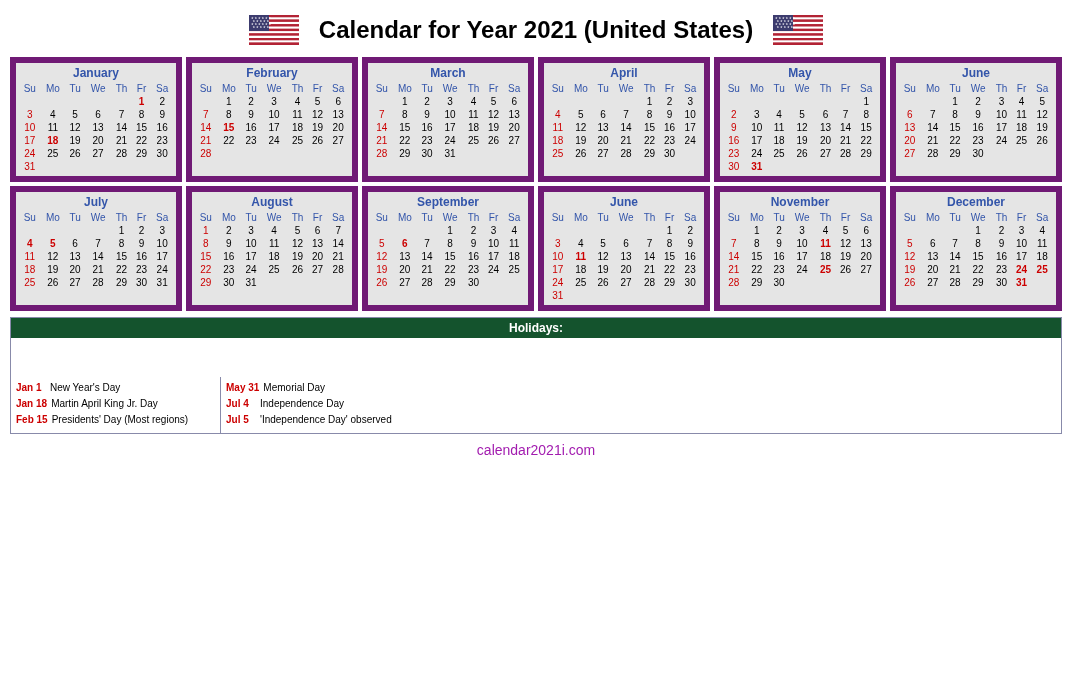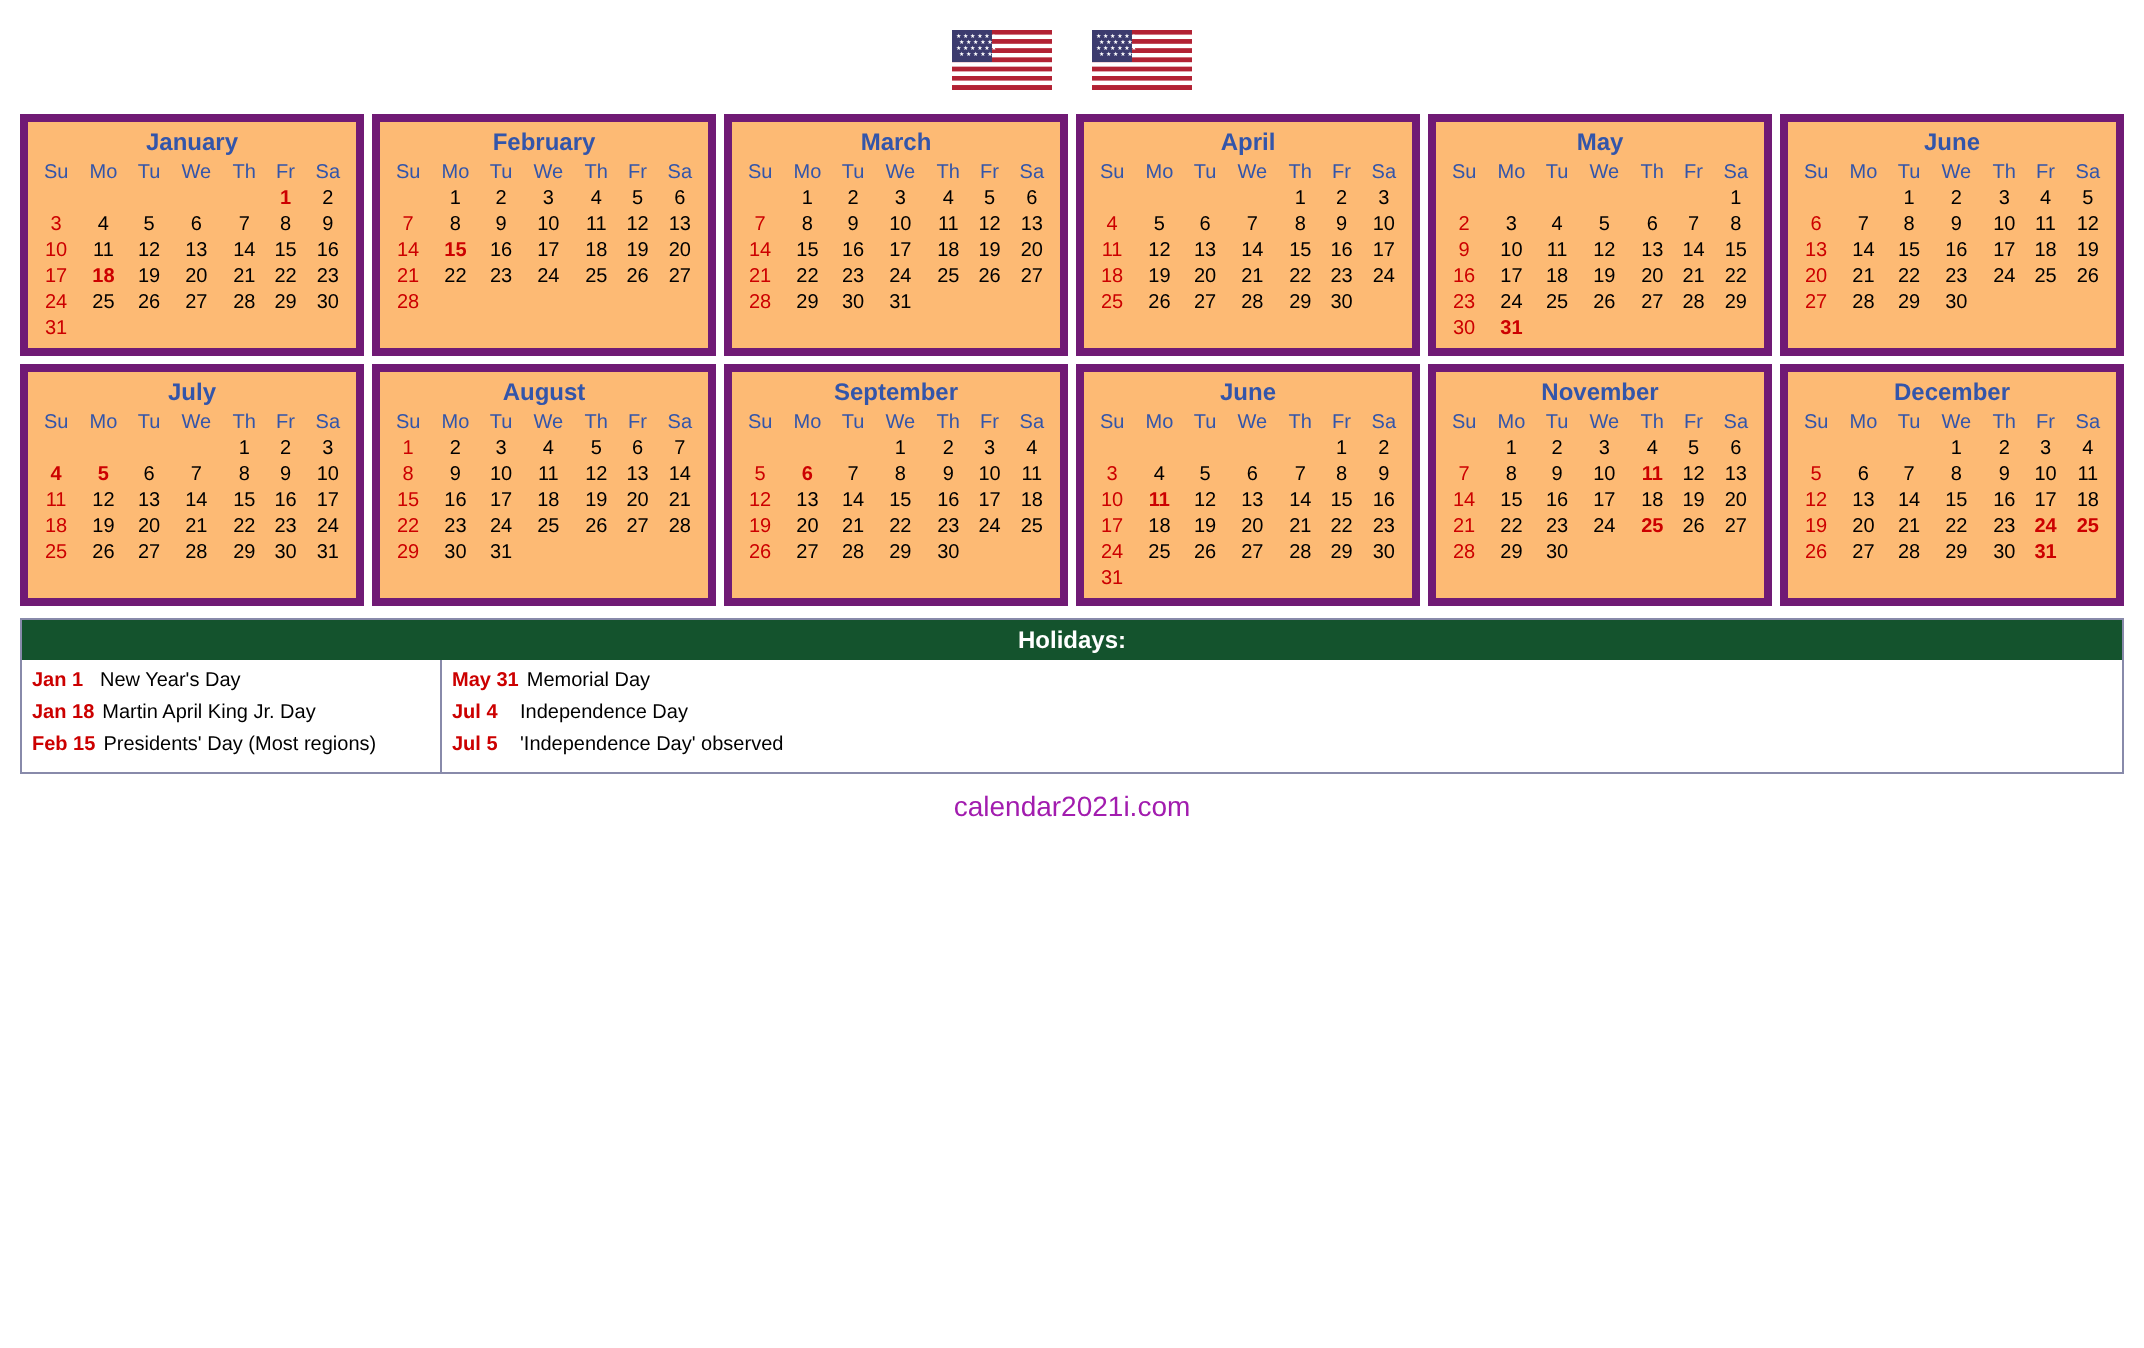--- a/index.html
+++ b/index.html
@@ -27,23 +27,23 @@
       width: 50px;
       height: 30px;
     }
     .calendar-grid {
       display: grid;
       grid-template-columns: repeat(6, 1fr);
       gap: 4px;
       margin-bottom: 6px;
     }
     .month-box {
-      border: 4px solid #701a75;
+      border: 6px solid #701a75;
       padding: 3px;
-      background: #fdba74;
+      background: #e5e5e5;
     }
     .month-title {
       text-align: center;
       color: #3355aa;
       font-size: 12px;
       font-weight: bold;
       margin-bottom: 2px;
     }
     .month-table {
       width: 100%;
@@ -77,20 +77,21 @@
     }
     .holidays-grid {
       display: grid;
       grid-template-columns: repeat(5, 1fr);
       border-top: none;
     }
     .holidays-col {
       border-right: 1px solid #888aaa;
       padding: 4px 5px;
       font-size: 10px;
+      margin-top: 39px;
     }
     .holidays-col:last-child {
       border-right: none;
     }
     .holiday-item {
       display: flex;
       gap: 4px;
       margin-bottom: 3px;
       line-height: 1.3;
     }
@@ -131,20 +132,21 @@
       <rect y="25.3" width="50" height="2.3" fill="white"></rect>
       <rect y="27.6" width="50" height="2.4" fill="#B22234"></rect>
       <rect width="20" height="16" fill="#3C3B6E"></rect>
       <g fill="white" font-size="3">
         <text x="2" y="4">★ ★ ★ ★ ★ ★</text>
         <text x="3.5" y="7">★ ★ ★ ★ ★</text>
         <text x="2" y="10">★ ★ ★ ★ ★ ★</text>
         <text x="3.5" y="13">★ ★ ★ ★ ★</text>
       </g>
     </svg>
+    <h1>Calendar for Year 2021 (United States)</h1>
 
     <svg class="flag" viewBox="0 0 50 30">
       <rect width="50" height="30" fill="#B22234"></rect>
       <rect y="2.3" width="50" height="2.3" fill="white"></rect>
       <rect y="4.6" width="50" height="2.3" fill="#B22234"></rect>
       <rect y="6.9" width="50" height="2.3" fill="white"></rect>
       <rect y="9.2" width="50" height="2.3" fill="#B22234"></rect>
       <rect y="11.5" width="50" height="2.3" fill="white"></rect>
       <rect y="13.8" width="50" height="2.3" fill="#B22234"></rect>
       <rect y="16.1" width="50" height="2.3" fill="white"></rect>

